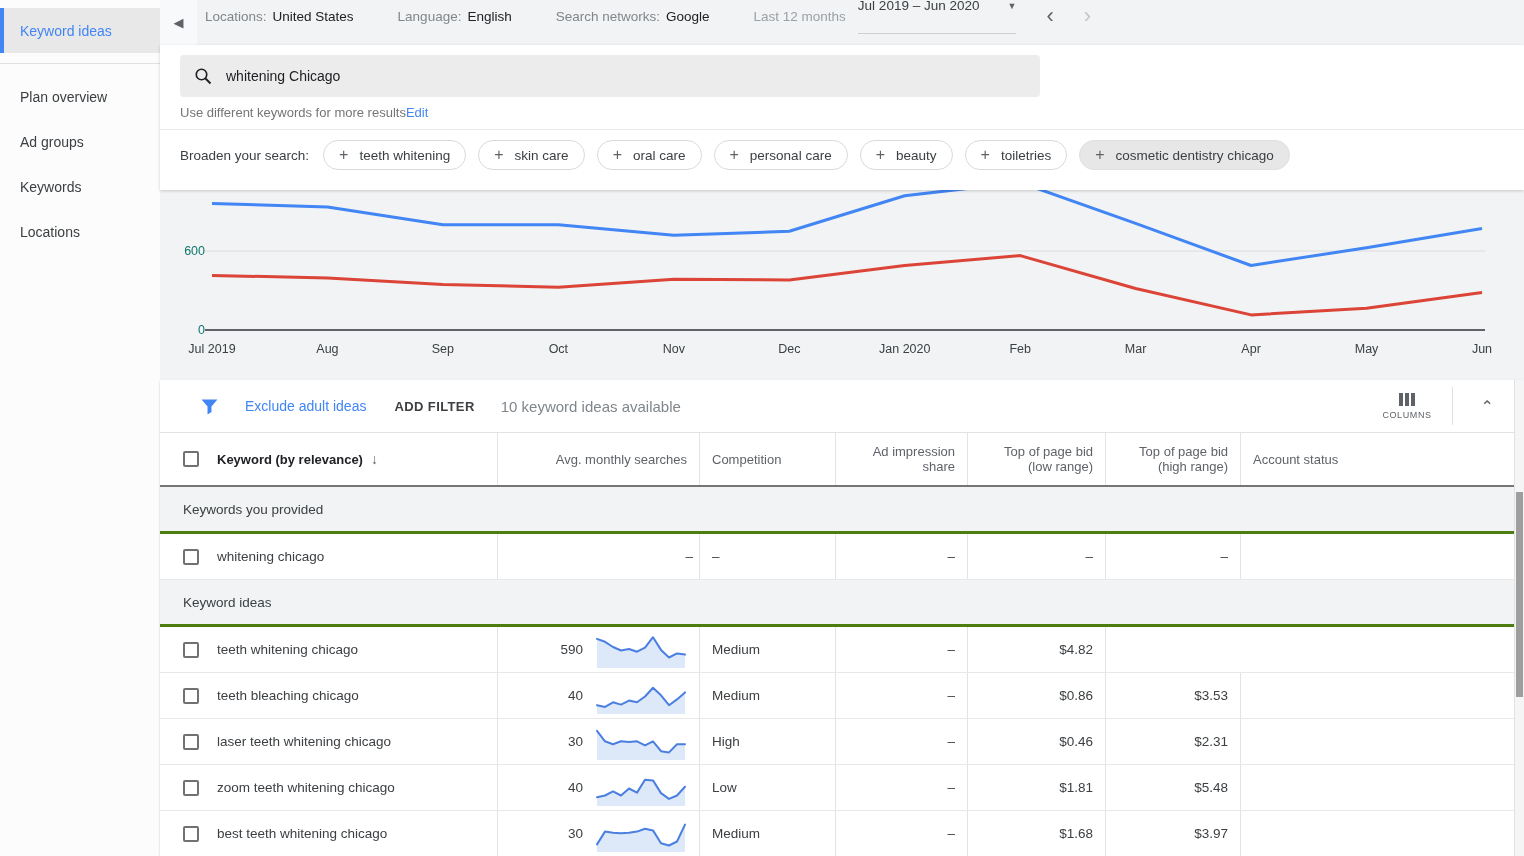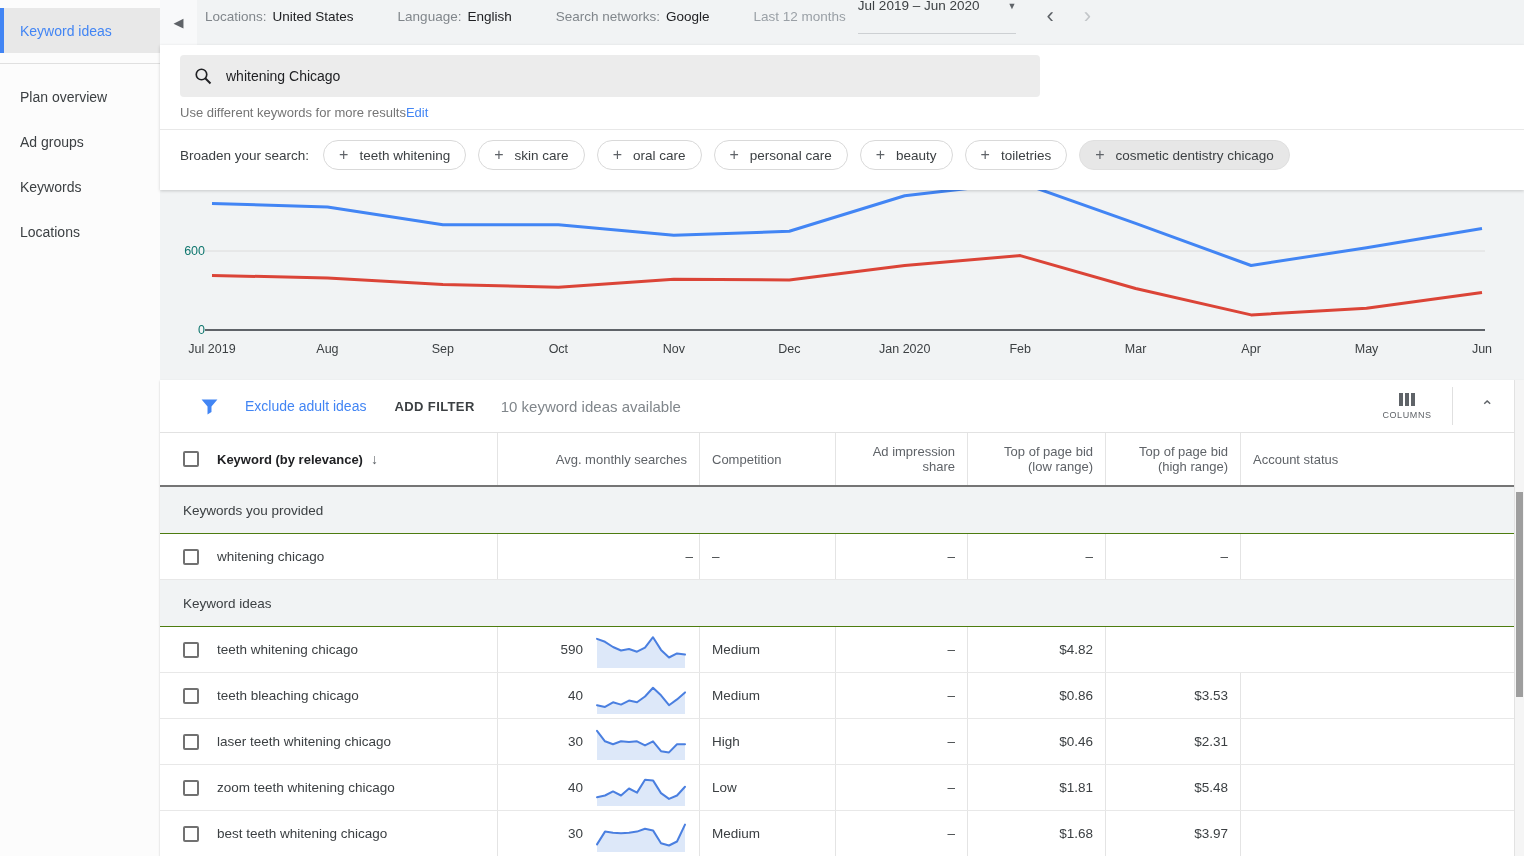--- a/index.html
+++ b/index.html
@@ -67,21 +67,21 @@
   .chevron-up { font-size:16px; color:#5f6368; cursor:pointer; padding:4px 8px; }
 
   .grid-row { display:grid; grid-template-columns:337px 202px 136px 132px 138px 135px 1fr; }
   .header-row { height:55px; border-top:1px solid #e2e2e2; border-bottom:2px solid #757575; font-size:13px; color:#5f6368; }
   .cell { display:flex; align-items:center; padding:0 12px; border-left:1px solid #e4e4e4; min-width:0; }
   .cell.first { border-left:none; padding-left:23px; gap:18px; }
   .cell.r { justify-content:flex-end; text-align:right; }
   .kw-head { font-weight:bold; color:#202124; display:flex; align-items:center; gap:8px; }
   .sort-arrow { color:#5f6368; font-size:14px; font-weight:normal; }
   .checkbox { width:16px; height:16px; border:2px solid #717171; border-radius:2px; background:#fff; flex:none; cursor:pointer; }
-  .section-band { height:47px; background:#f1f3f4; display:flex; align-items:center; padding-left:23px; font-size:13.5px; color:#3c4043; border-bottom:1px solid #4d7c0f; }
+  .section-band { height:47px; background:#f1f3f4; display:flex; align-items:center; padding-left:23px; font-size:13.5px; color:#3c4043; border-bottom:3px solid #4d7c0f; }
   .data-row { height:46px; border-bottom:1px solid #e8e8e8; font-size:13.5px; color:#3c4043; }
   .spark { width:92px; height:38px; flex:none; margin-left:12px; }
   .avg-num { flex:1; text-align:right; }
   .dash-r { padding-right:6px; }
 
   
   .scrollbar { position:absolute; right:0; top:380px; bottom:0; width:10px; background:#f5f5f5; border-left:1px solid #e2e2e2; z-index:3; }
   .scroll-thumb { position:absolute; left:1px; right:1px; top:112px; height:205px; background:#9e9e9e; }
 </style>
 </head>

